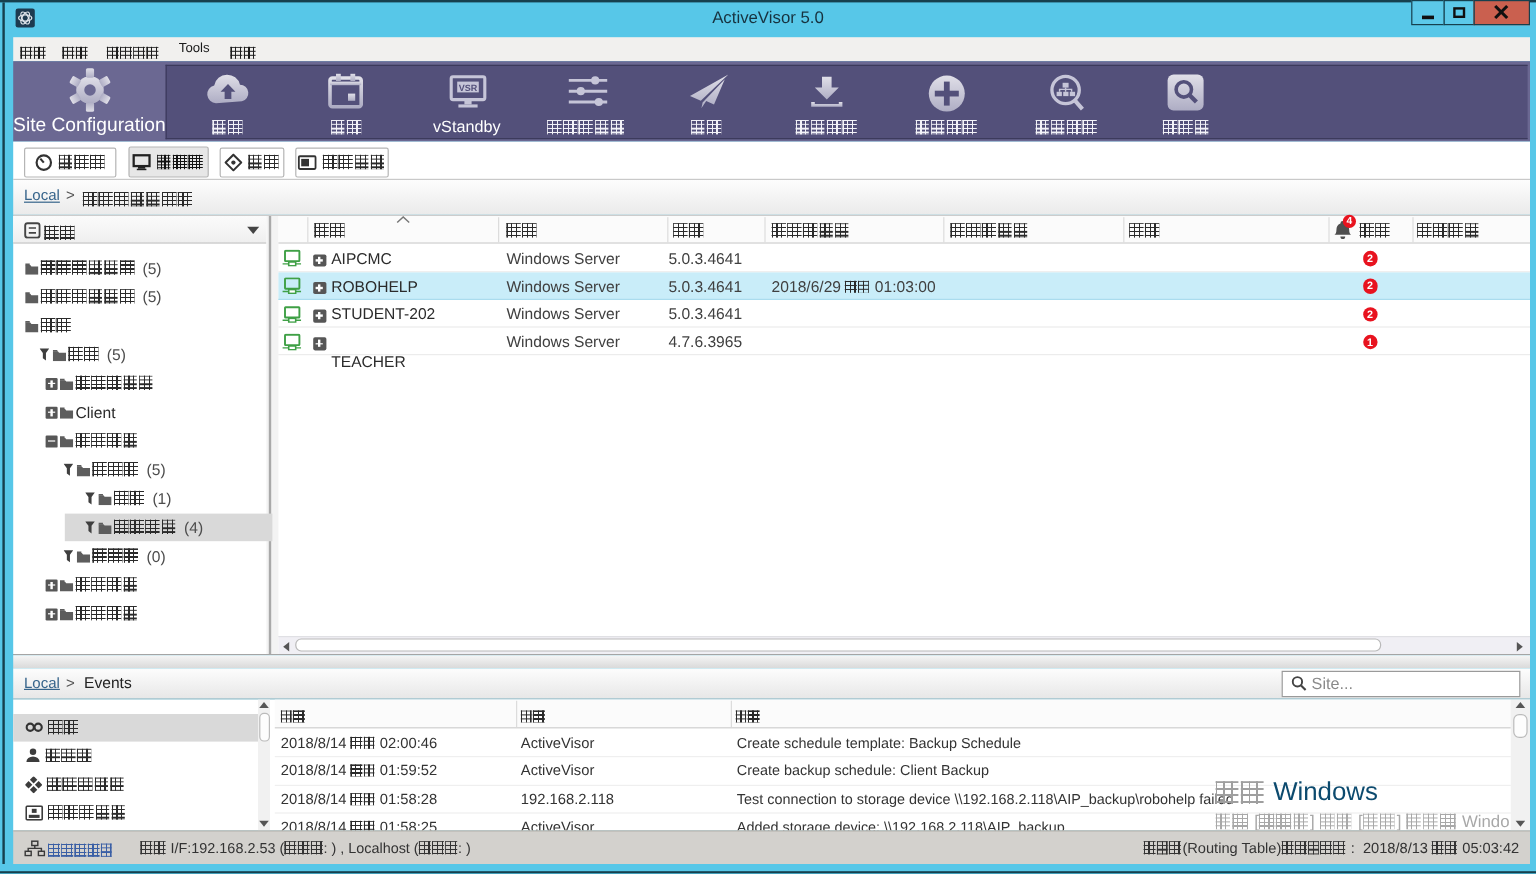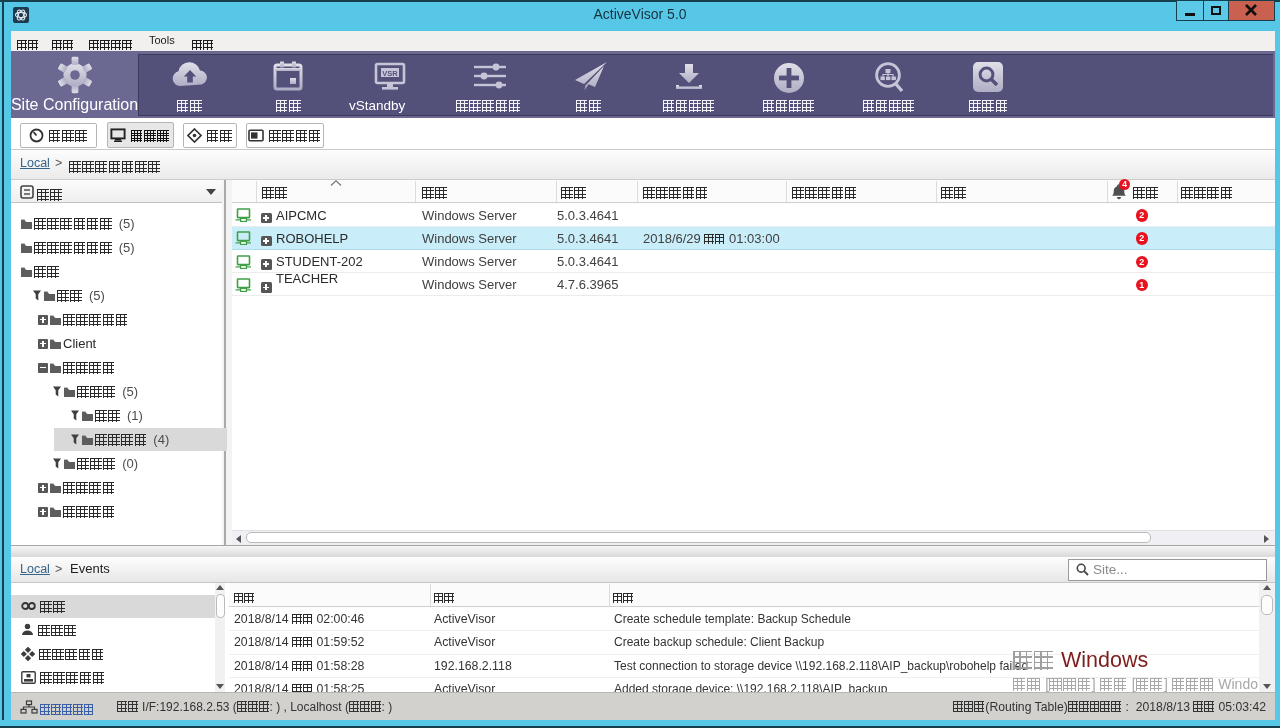--- a/index.html
+++ b/index.html
@@ -89,21 +89,21 @@
       <rect x="19" y="18" width="6" height="6" fill="url(#icg)"></rect>
     </svg></div>
 <div class="a" style="left:259px;top:99px;width:60px;text-align:center;font-size:13px;color:#fff"><span class="cj w13"><i></i><i></i></span></div>
 <div class="a" style="left:371px;top:60px;width:36px;height:34px"><svg width="38" height="32" viewBox="0 0 38 32">
       <rect x="5" y="4" width="28" height="19" rx="1.5" fill="none" stroke="#c6c5d8" stroke-width="2.6"></rect>
       <rect x="10" y="8" width="18" height="9" fill="#c6c5d8"></rect>
       <text x="19" y="15.6" font-family="Liberation Sans" font-size="7.5" font-weight="bold" fill="#53507a" text-anchor="middle">VSR</text>
       <rect x="16" y="23" width="6" height="4" fill="#c6c5d8"></rect>
       <rect x="11" y="27" width="16" height="2.6" fill="#c6c5d8"></rect>
     </svg></div>
-<div class="a" style="left:349px;top:99px;width:80px;font-size:13px;color:#fff"><span style="font-size:13.5px">vStandby</span></div>
+<div class="a" style="left:349px;top:99px;width:80px;text-align:center;font-size:13px;color:#fff"><span style="font-size:13.5px">vStandby</span></div>
 <div class="a" style="left:471px;top:60px;width:36px;height:34px"><svg width="38" height="32" viewBox="0 0 38 32">
       <g stroke="#c6c5d8" stroke-width="2.4">
         <line x1="3" y1="7" x2="35" y2="7"></line>
         <line x1="3" y1="16" x2="35" y2="16"></line>
         <line x1="3" y1="25" x2="35" y2="25"></line>
       </g>
       <g fill="#c6c5d8">
         <circle cx="25" cy="7" r="3.4"></circle>
         <circle cx="13" cy="16" r="3.4"></circle>
         <circle cx="28" cy="25" r="3.4"></circle>
@@ -387,21 +387,21 @@
 <div class="a" style="left:557px;top:255.0px;font-size:13px;color:#404040">5.0.3.4641</div>
 <div class="a" style="left:1135.5px;top:255.5px;width:12.5px;height:12.5px;background:#e8131f;border-radius:50%;color:#fff;font-size:9px;font-weight:bold;text-align:center;line-height:13px">2</div>
 <div class="a" style="left:232px;top:273.2px;width:1043px;height:23.2px;border-bottom:1px solid #ececec"></div>
 <div class="a" style="left:235px;top:277.7px"><svg width="16" height="14" viewBox="0 0 16 14">
       <rect x="2.5" y="1" width="12" height="8.6" rx="0.5" fill="none" stroke="#3fa046" stroke-width="1.6"></rect>
       <line x1="8.5" y1="9.6" x2="8.5" y2="11.3" stroke="#3fa046" stroke-width="1.3"></line>
       <line x1="0.5" y1="11.9" x2="16" y2="11.9" stroke="#3fa046" stroke-width="1.2"></line>
       <rect x="5.6" y="10.3" width="5.8" height="3.2" fill="#fff" stroke="#3fa046" stroke-width="1.3"></rect>
     </svg></div>
 <div class="a" style="left:261px;top:278.7px"><span style="display:inline-block;width:10.5px;height:10.5px;background:#565656;border-radius:1.5px;position:relative;vertical-align:-1px"><span style="position:absolute;left:2.2px;top:4.4px;width:6.1px;height:1.7px;background:#fff"></span><span style="position:absolute;left:4.4px;top:2.2px;width:1.7px;height:6.1px;background:#fff"></span></span></div>
-<div class="a" style="left:276px;top:272px;font-size:13px;color:#2b2b2b">TEACHER</div>
+<div class="a" style="left:276px;top:295px;font-size:13px;color:#2b2b2b">TEACHER</div>
 <div class="a" style="left:422px;top:278.2px;font-size:13px;color:#404040">Windows Server</div>
 <div class="a" style="left:557px;top:278.2px;font-size:13px;color:#404040">4.7.6.3965</div>
 <div class="a" style="left:1135.5px;top:278.7px;width:12.5px;height:12.5px;background:#e8131f;border-radius:50%;color:#fff;font-size:9px;font-weight:bold;text-align:center;line-height:13px">1</div>
 <div class="a" style="left:232px;top:530px;width:1043px;height:15px;background:#f0eff4;border-top:1px solid #e0e0e4"></div>
 <div class="a" style="left:236px;top:535px;width:0;height:0;border-top:4px solid transparent;border-bottom:4px solid transparent;border-right:5px solid #555"></div>
 <div class="a" style="left:1264px;top:535px;width:0;height:0;border-top:4px solid transparent;border-bottom:4px solid transparent;border-left:5px solid #555"></div>
 <div class="a" style="left:246px;top:532px;width:905px;height:11px;background:#fff;border:1px solid #b9b9b9;border-radius:5px"></div>
 <div class="a" style="left:11px;top:545px;width:1264px;height:1px;background:#a5a5a5"></div>
 <div class="a" style="left:11px;top:546px;width:1264px;height:11px;background:linear-gradient(#f6f6f6,#d9d9d9)"></div>
 <div class="a" style="left:11px;top:557px;width:1264px;height:26px;background:linear-gradient(#fdfdfd,#e7e7e7);border-bottom:1px solid #c6c6c6"></div>
@@ -474,21 +474,21 @@
 <div class="a" style="left:434px;top:659.5px;font-size:12.3px;color:#333">192.168.2.118</div>
 <div class="a" style="left:614px;top:659.5px;font-size:12px;color:#333">Test connection to storage device \\192.168.2.118\AIP_backup\robohelp failed</div>
 <div class="a" style="left:229px;top:678.0px;width:1030px;height:23.5px;border-bottom:1px solid #efefef"></div>
 <div class="a" style="left:234px;top:683.0px;font-size:12.3px;color:#333">2018/8/14 <span class="cj k11"><i></i><i></i></span> 01:58:25</div>
 <div class="a" style="left:434px;top:683.0px;font-size:12.3px;color:#333">ActiveVisor</div>
 <div class="a" style="left:614px;top:683.0px;font-size:12px;color:#333">Added storage device: \\192.168.2.118\AIP_backup</div>
 <div class="a" style="left:1259px;top:583px;width:16px;height:109px;background:#f1f1f1"></div>
 <div class="a" style="left:1263px;top:585px;width:0;height:0;border-left:4px solid transparent;border-right:4px solid transparent;border-bottom:5px solid #555"></div>
 <div class="a" style="left:1261px;top:595px;width:12px;height:20px;background:#fdfdfd;border:1px solid #bbb;border-radius:5px"></div>
 <div class="a" style="left:1263px;top:684px;width:0;height:0;border-left:4px solid transparent;border-right:4px solid transparent;border-top:5px solid #555"></div>
-<div class="a" style="left:1013px;top:650px;font-size:21.5px;color:#9f9f9f;z-index:5"><span class="cj gy24"><i></i><i></i></span><span style="color:#7f1d1d"> Windows</span></div>
+<div class="a" style="left:1013px;top:650px;font-size:21.5px;color:#9f9f9f;z-index:5"><span class="cj gy24"><i></i><i></i></span><span style="color:#0c4a6e"> Windows</span></div>
 <div class="a" style="left:1013px;top:677px;font-size:14px;color:#a8a8a8;z-index:5;white-space:nowrap"><span class="cj gy14"><i></i><i></i></span> [<span class="cj gy14"><i></i><i></i><i></i></span>] <span class="cj gy14"><i></i><i></i></span> [<span class="cj gy14"><i></i><i></i></span>] <span class="cj gy14"><i></i><i></i><i></i></span> Windo</div>
 <div class="a" style="left:11px;top:692px;width:1264px;height:28px;background:#d3d1cd;border-top:1px solid #b8b6b2;z-index:6"></div>
 <svg class="a" style="left:20px;top:700px;z-index:7" width="18" height="14" viewBox="0 0 18 14">
     <g fill="none" stroke="#3a3a3a" stroke-width="1.2">
       <rect x="6.5" y="1" width="5" height="3.6"></rect>
       <rect x="1" y="9.4" width="5" height="3.6"></rect>
       <rect x="12" y="9.4" width="5" height="3.6"></rect>
       <path d="M9 4.6 v2.4 M3.5 9.4 v-2.4 h11 v2.4"></path>
     </g>
   </svg>

